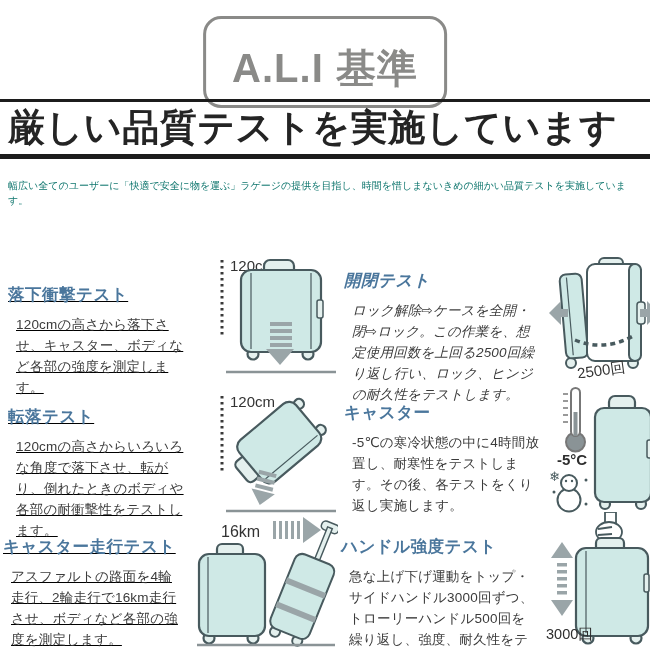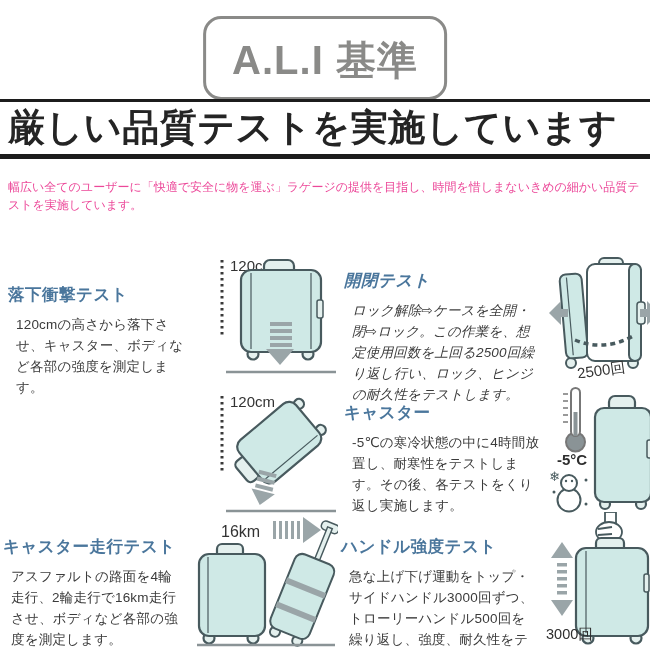--- a/index.html
+++ b/index.html
@@ -7,49 +7,49 @@
     width:650px; height:650px; overflow:hidden;
     font-family:"Liberation Sans","DejaVu Sans",sans-serif;
     -webkit-font-smoothing:antialiased;
   }
   .page { position:relative; width:650px; height:650px; background:#fff; }
 
   
   .logo-badge {
     position:absolute; top:16px; left:50%; transform:translateX(-50%);
     border:3px solid #8a8a88; border-radius:18px;
-    padding:14px 26px 9px 26px;
+    padding:22px 26px 9px 26px;
     font-size:40px; font-weight:bold; color:#8a8a88; letter-spacing:1px;
     white-space:nowrap;
   }
 
   
   .title-block { position:absolute; top:99px; left:0; width:650px; }
   .rule-top { height:3px; background:#1c1c1c; }
   .page-title {
     margin:1px 18px 0 8px; font-size:37px; line-height:1.35;
     font-weight:bold; color:#242424; letter-spacing:0.5px; white-space:nowrap;
   }
   .rule-bottom { height:5px; background:#1c1c1c; margin-top:1px; }
 
   
   .intro {
     position:absolute; top:178px; left:8px; width:636px;
-    font-size:12px; line-height:1.5; color:#ec4899; margin:0;
+    font-size:10px; line-height:1.5; color:#0f766e; margin:0;
   }
 
   
   .grid {
     position:absolute; top:248px; left:0; width:650px;
     display:grid; grid-template-columns:338px 312px;
   }
   .cell { display:flex; align-items:flex-start; }
   .r1 { height:134px; } .r2 { height:130px; } .r3 { height:138px;justify-content:flex-end; }
   .cell .txt { flex:none; }
-  .col1 .txt { margin-left:8px; width:190px; }
+  .col1 .txt { margin-left:8px; width:190px;text-decoration:underline; }
   .col2 .txt { margin-left:6px; width:205px; }
   .cell .txt h2 {
     margin:0 0 4px 0; font-size:16.5px; font-weight:bold; color:#4a769c;
     letter-spacing:0.5px; white-space:nowrap;
   }
   .cell .txt p {
     margin:8px; font-size:13.5px; line-height:1.56; color:#3b3b3b;
     letter-spacing:0.2px;
   }
   .pt36 { padding-top:36px; } .pt22 { padding-top:22px;font-style:italic; }
@@ -132,20 +132,24 @@
           <g fill="#9aa5a8">
             <rect x="91" y="61" width="9" height="8"></rect>
             <polygon points="98,53 98,77 110,65"></polygon>
           </g>
           <text x="28" y="127" font-size="15" fill="#333" transform="rotate(-8 55 122)">2500回</text>
         </svg>
       </div>
     </div>
 
     <div class="cell col1 r2">
+      <div class="txt pt24">
+        <h2>転落テスト</h2>
+        <p>120cmの高さからいろいろな角度で落下させ、転がり、倒れたときのボディや各部の耐衝撃性をテストします。</p>
+      </div>
       <div class="illo">
         <svg width="130" height="133" viewBox="0 0 130 133">
           <line x1="14" y1="14" x2="14" y2="92" stroke="#3a3a3a" stroke-width="3" stroke-dasharray="2.5 3.5"></line>
           <text x="22" y="25" font-size="15" fill="#333">120cm</text>
           <g transform="translate(72,60) rotate(-130)" stroke="#485a5e" stroke-width="2.2" fill="#cfe9e6">
             <rect x="-13" y="-50" width="26" height="14" rx="5" fill="#e4f0ee"></rect>
             <circle cx="-17" cy="39" r="5" fill="#e4f0ee"></circle>
             <circle cx="17" cy="39" r="5" fill="#e4f0ee"></circle>
             <rect x="-27" y="-38" width="54" height="74" rx="9"></rect>
             <line x1="-19" y1="-35" x2="-19" y2="33" stroke-width="1.2"></line>

